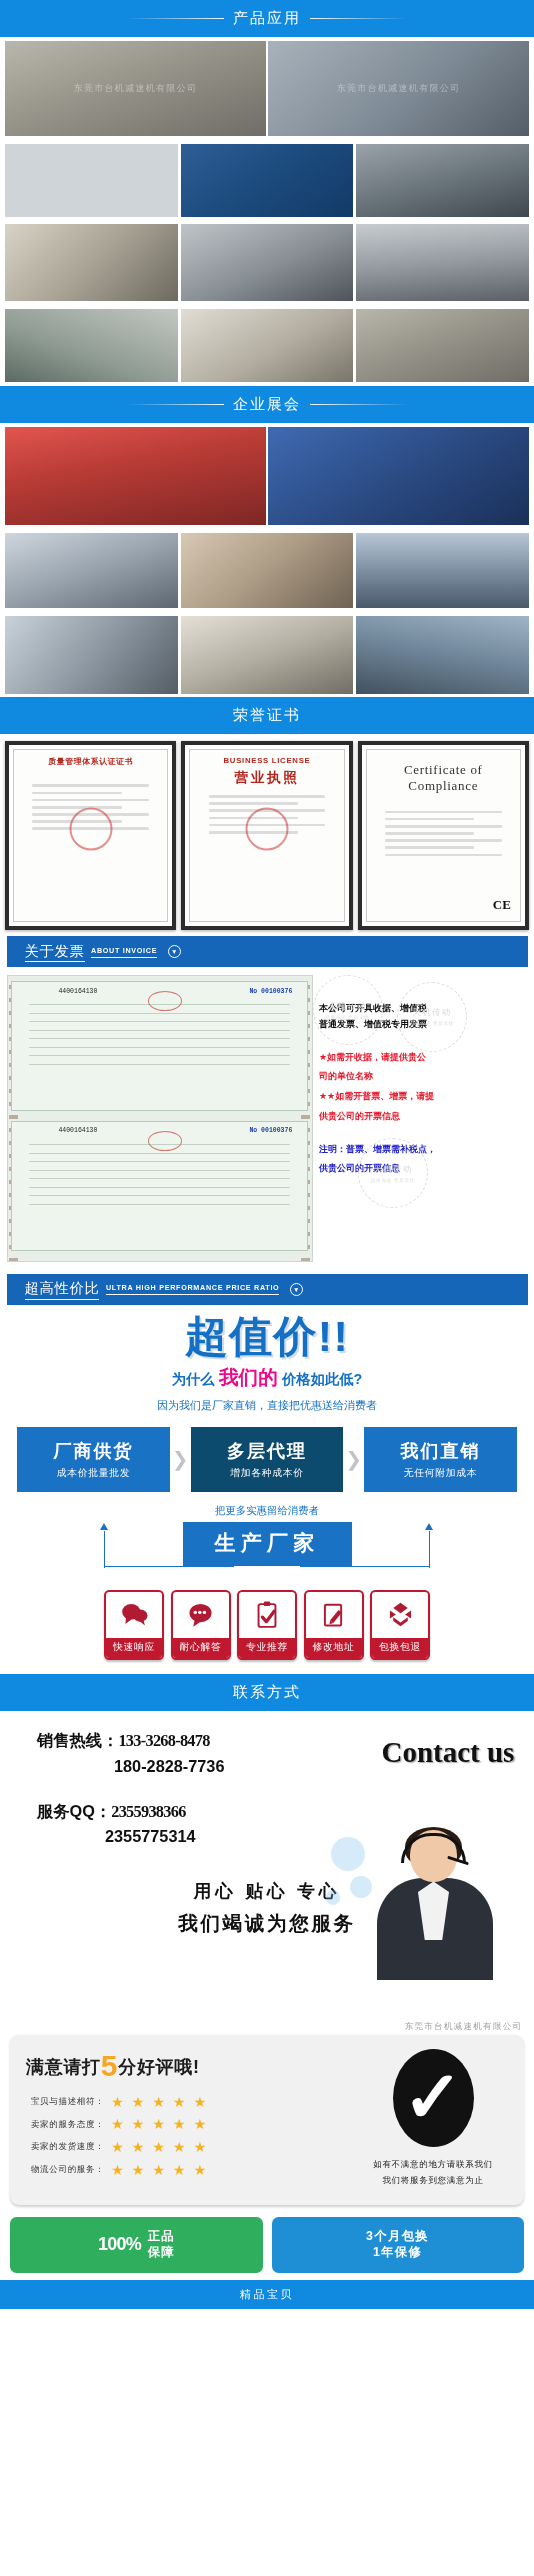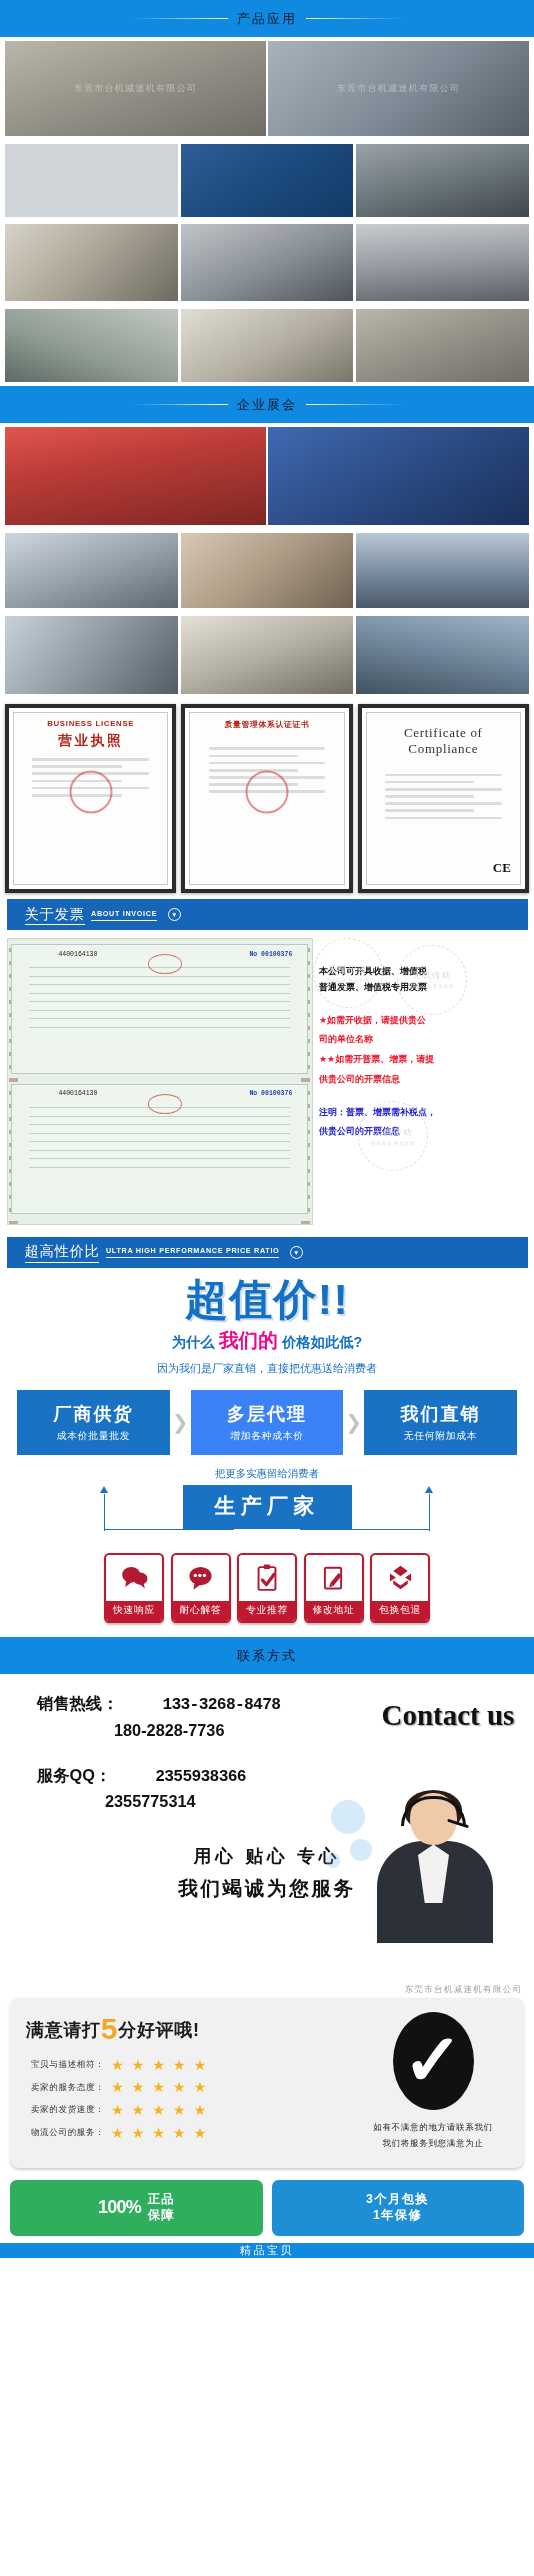--- a/index.html
+++ b/index.html
@@ -22,21 +22,21 @@
     position:relative;
   }
   .banner .rule {
     height:0.7px; width:98px;
     background:linear-gradient(to right,rgba(255,255,255,0),rgba(255,255,255,.95));
   }
   .banner .rule.right {
     background:linear-gradient(to left,rgba(255,255,255,0),rgba(255,255,255,.95));
   }
   .banner .btitle {
-    color:#0f172a; font-size:13px; letter-spacing:2px; font-weight:400;
+    color:#ffffff; font-size:15px; letter-spacing:2px; font-weight:400;
     white-space:nowrap;
   }
 
   
   .bar2 {
     background:#1565b8;
     height:31px;
     margin:0 6.5px;
     display:flex; align-items:center;
     padding-left:18px; gap:6.5px;
@@ -154,21 +154,21 @@
   .why .pink { color:#ec0a8c; font-size:19.6px; }
   .why .small{ font-size:14.3px; }
   .because { margin-top:6.5px; font-size:11px; color:#1470c4; }
 
   .chain { display:flex; justify-content:center; gap:2.6px; margin-top:14.3px; padding:0 17px; }
   .chain .cell {
     flex:1; height:65px; color:#fff; position:relative;
     display:flex; flex-direction:column; align-items:center; justify-content:center;
   }
   .chain .cell.blue { background:#1a72c4;text-align:right; }
-  .chain .cell.gray { background:#3b82f6; }
+  .chain .cell.gray { background:#0c4a6e; }
   .chain .cell .t1 { font-size:18px; font-weight:bold; letter-spacing:2px; }
   .chain .cell .t2 { font-size:9.8px; margin-top:3.9px; letter-spacing:0.7px; }
   .chain .arrowgap {
     width:15.6px; align-self:stretch; display:flex; align-items:center; justify-content:center;
     color:#bfc4c8; font-size:19.6px;
   }
 
   .mfr-wrap { position:relative; margin-top:0; padding:11.7px 0 6.5px; }
   .mfr-note { font-size:10.4px; color:#1470c4; text-align:center; margin-bottom:3.9px; }
   .mfr-box {
@@ -190,21 +190,21 @@
     overflow:hidden; box-shadow:0 1.3px 2px rgba(0,0,0,.25);
   }
   .svc .ic { height:46px; display:flex; align-items:center; justify-content:center; color:#b01a32; }
   .svc .lbl { background:#c0182f; color:#fff; font-size:9.8px; text-align:center; padding:3.3px 0 3.9px; letter-spacing:0.7px;}
 
   
   .contact { position:relative; padding:17px 0 0; min-height:306px; overflow:hidden; }
   .contact .lines { padding-left:37px; }
   .contact .ln { font-size:16.3px; font-weight:bold; color:#111; letter-spacing:0; line-height:1.55;
                  font-family:"Liberation Sans",sans-serif; }
-  .contact .ln .num { font-family:Liberation Mono, monospace; letter-spacing:-0.7px;margin-left:44px; }
+  .contact .ln .num { font-family:Liberation Serif, serif; letter-spacing:-0.7px; }
   .contact .indent { padding-left:77px; }
   .contact .cu {
     position:absolute; right:19.6px; top:25px; font-size:29px; font-weight:bold;
     font-family:"Liberation Serif",serif; color:#111;
     text-shadow:1.3px 1.3px 1.3px rgba(0,0,0,.35);
   }
   .contact .slogan1 { text-align:center; font-size:17.6px; font-weight:bold; color:#111; margin-top:30px; letter-spacing:3.9px;}
   .contact .slogan2 { text-align:center; font-size:19.6px; font-weight:bold; color:#111; margin-top:6.5px; letter-spacing:2.6px;}
   .agent {
     position:absolute; right:34px; bottom:37px; width:130px; height:150px;
@@ -248,21 +248,21 @@
   .guar .g {
     flex:1; height:56px; border-radius:6.5px; color:#fff;
     display:flex; align-items:center; justify-content:center; gap:6.5px;
   }
   .guar .green { background:#2fae5e; }
   .guar .blue  { background:#1e8fd4; }
   .guar .num { font-size:18px; font-weight:bold; letter-spacing:-0.7px; }
   .guar .two { font-size:12.4px; font-weight:bold; line-height:1.25; letter-spacing:1.3px; text-align:center;}
 
   
-  .foot { background:#1089e0; height:15px; display:flex; align-items:center; justify-content:center; }
+  .foot { background:#1089e0; height:29px; display:flex; align-items:center; justify-content:center; }
   .foot span { color:#fff; font-size:11px; letter-spacing:2.6px; }
 
   .company-wm { text-align:right; padding:3.9px 11.7px 1.3px; color:#9e9e9e; font-size:8.5px; letter-spacing:1.3px;}
 </style>
 </head>
 <body>
 
 <div class="page">
 
   <div class="banner">
@@ -309,54 +309,59 @@
     <div class="tile e3" style="height:75px"></div>
     <div class="tile e4" style="height:75px"></div>
     <div class="tile e5" style="height:75px"></div>
   </div>
   <div class="grid" style="grid-template-columns:repeat(3,1fr);">
     <div class="tile e6" style="height:78px"></div>
     <div class="tile e7" style="height:78px"></div>
     <div class="tile e8" style="height:78px"></div>
   </div>
 
+  <div class="banner">
+    <span class="rule"></span>
+    <span class="btitle">荣誉证书</span>
+    <span class="rule right"></span>
+  </div>
 
   <div class="certs">
+    <div class="cert">
+      <div class="inner">
+        <div class="chead">质量管理体系认证证书</div>
+        <div class="clines" style="margin-top:17px">
+          <div class="cline"></div>
+            <div class="cline s"></div>
+            <div class="cline"></div>
+          <div class="cline s"></div>
+            <div class="cline"></div>
+            <div class="cline s"></div>
+          <div class="cline"></div>
+        </div>
+        <div class="seal"></div>
+      </div>
+    </div>
     <div class="cert">
       <div class="inner">
         <div class="chead">BUSINESS LICENSE</div>
         <div class="cn-title">营业执照</div>
         <div class="clines">
           <div class="cline"></div>
             <div class="cline s"></div>
             <div class="cline"></div>
           <div class="cline s"></div>
             <div class="cline"></div>
             <div class="cline s"></div>
         </div>
         <div class="seal"></div>
       </div>
     </div>
     <div class="cert">
       <div class="inner">
-        <div class="chead">质量管理体系认证证书</div>
-        <div class="clines" style="margin-top:17px">
-          <div class="cline"></div>
-            <div class="cline s"></div>
-            <div class="cline"></div>
-          <div class="cline s"></div>
-            <div class="cline"></div>
-            <div class="cline s"></div>
-          <div class="cline"></div>
-        </div>
-        <div class="seal"></div>
-      </div>
-    </div>
-    <div class="cert">
-      <div class="inner">
         <div class="en-title">Certificate of Compliance</div>
         <div class="clines" style="margin-top:17px">
           <div class="cline"></div>
             <div class="cline s"></div>
             <div class="cline"></div>
           <div class="cline s"></div>
             <div class="cline"></div>
             <div class="cline s"></div>
           <div class="cline"></div>
         </div>

